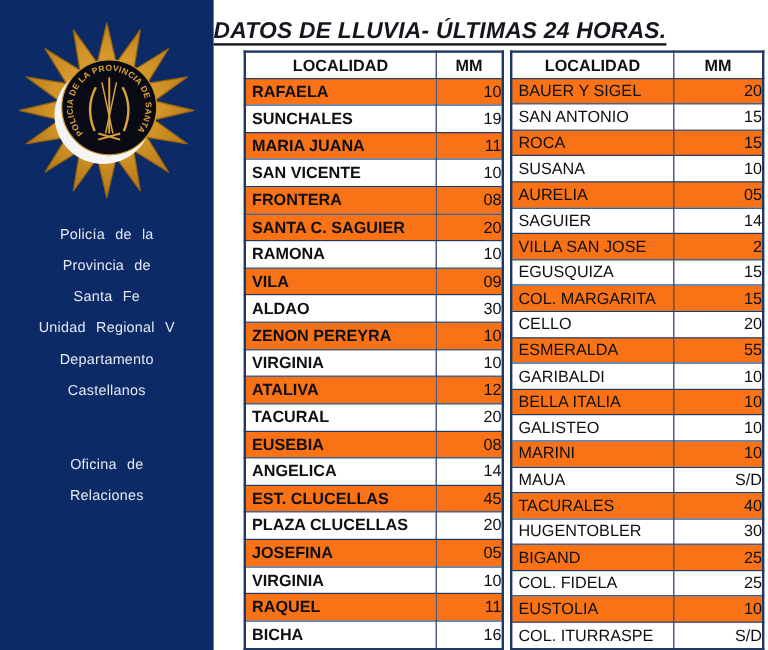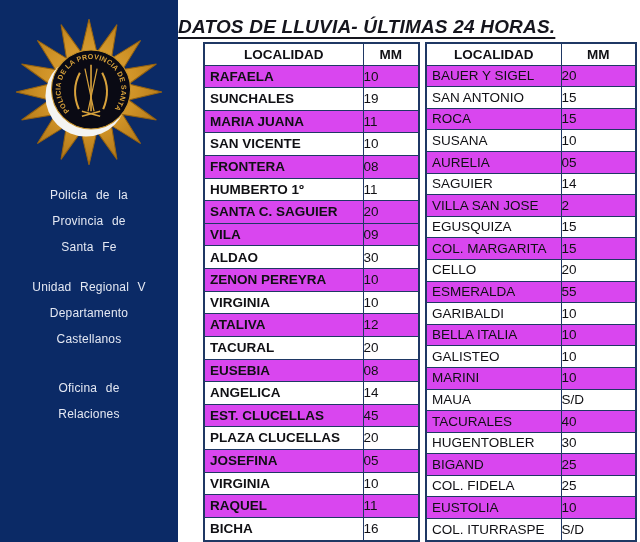--- a/index.html
+++ b/index.html
@@ -11,22 +11,22 @@
   .sidebar{
     position:absolute;left:0;top:0;width:178px;height:542px;
     background:#0b2a66;
   }
   .badge{display:block;margin:16px auto 0;}
   .sb-group{
     color:#e4e8f3;font-size:12px;text-align:center;line-height:26px;
     word-spacing:5px;letter-spacing:.2px;
   }
   .g1{margin-top:14px}
-  .g2{margin-top:14px}
-  .g3{margin-top:23px}
+  .g2{}
+  .g3{margin-top:36px}
   
   .main-title{
     position:absolute;top:3px;left:178px;width:474px;
     font-size:19px;font-weight:bold;font-style:italic;color:#15151d;
     letter-spacing:.2px;
   }
   .main-title span{
     text-decoration:underline;text-decoration-thickness:2px;text-underline-offset:4px;
   }
   
@@ -37,22 +37,22 @@
   }
   table.t-left{width:215px}
   table.t-right{width:210px}
   th,td{
     border:1px solid #1f3864;height:20.6px;padding:0;
     line-height:1;white-space:nowrap;overflow:hidden;
   }
   th{font-weight:700;text-align:center;background:#ffffff;}
   td.loc{text-align:left;padding-left:5px;}
   table.t-left td.loc{font-weight:700;}
-  td.mm{text-align:left;}
-  tr.alt td{background:#d946ef;}
+  td.mm{text-align:right;}
+  tr.alt td{background:#f97316;}
 </style>
 </head>
 <body>
 
 <aside class="sidebar">
   <svg class="badge" width="152" height="152" viewBox="0 0 150 150">
     <defs>
       <radialGradient id="goldGrad" cx="50%" cy="45%" r="60%">
         <stop offset="0%" stop-color="#e7ae45"></stop>
         <stop offset="55%" stop-color="#cf9226"></stop>
@@ -125,27 +125,27 @@
           <td class="mm">11</td>
         </tr>
         <tr>
           <td class="loc">SAN VICENTE</td>
           <td class="mm">10</td>
         </tr>
         <tr class="alt">
           <td class="loc">FRONTERA</td>
           <td class="mm">08</td>
         </tr>
-        <tr>
-          <td class="loc">HUMBERTO 1º</td>
-          <td class="mm">11</td>
-        </tr>
         <tr class="alt">
           <td class="loc">SANTA C. SAGUIER</td>
           <td class="mm">20</td>
+        </tr>
+        <tr>
+          <td class="loc">RAMONA</td>
+          <td class="mm">10</td>
         </tr>
         <tr class="alt">
           <td class="loc">VILA</td>
           <td class="mm">09</td>
         </tr>
         <tr>
           <td class="loc">ALDAO</td>
           <td class="mm">30</td>
         </tr>
         <tr class="alt">

